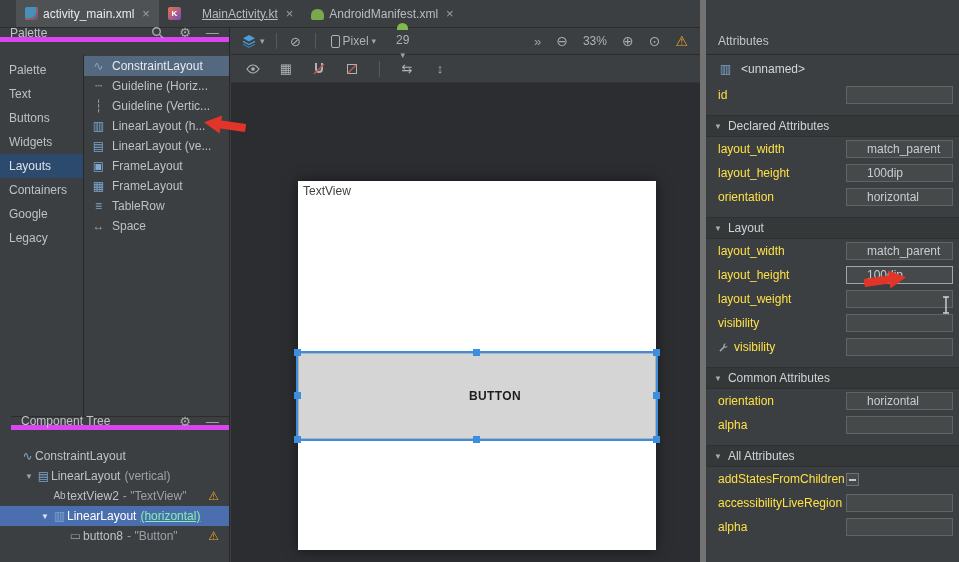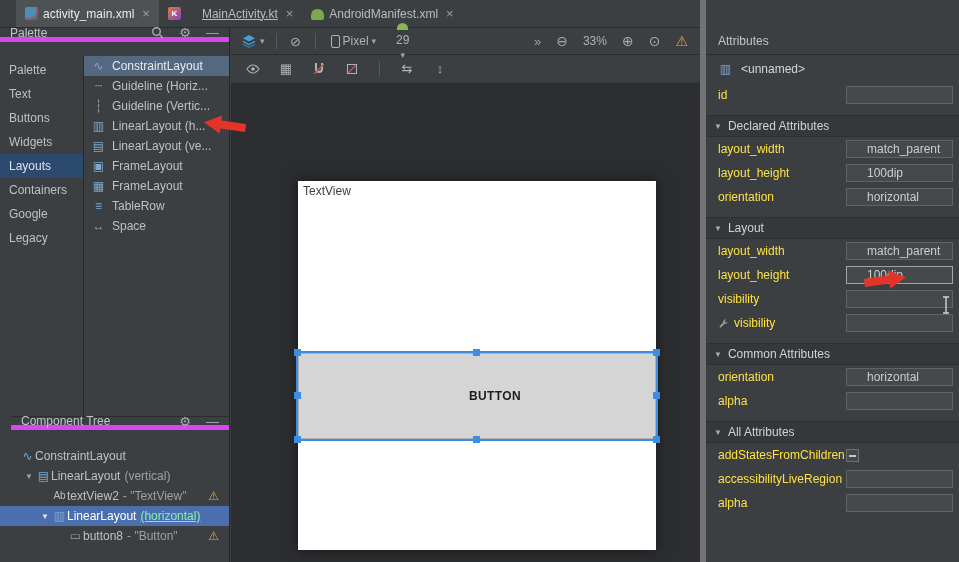--- a/index.html
+++ b/index.html
@@ -362,20 +362,28 @@
         <div class="attr-row">
           <span class="lbl">
             <span>layout_height</span>
           </span>
           <span class="fld focused">
             <span>100dip</span>
           </span>
         </div>
         <div class="attr-row">
           <span class="lbl">
+            <span>layout_weight</span>
+          </span>
+          <span class="fld">
+            <span></span>
+          </span>
+        </div>
+        <div class="attr-row">
+          <span class="lbl">
             <span>visibility</span>
           </span>
           <span class="fld">
             <span></span>
           </span>
         </div>
         <div class="attr-row">
           <span class="lbl">
             <svg class="wrench" width="11" height="11" viewBox="0 0 16 16">
               <path d="M11 2a3.5 3.5 0 0 0-3.3 4.6L2 12.3 3.7 14l5.7-5.7A3.5 3.5 0 0 0 14 5l-2 2-2-1V4l2-2z" fill="#9aa1a8"></path>

